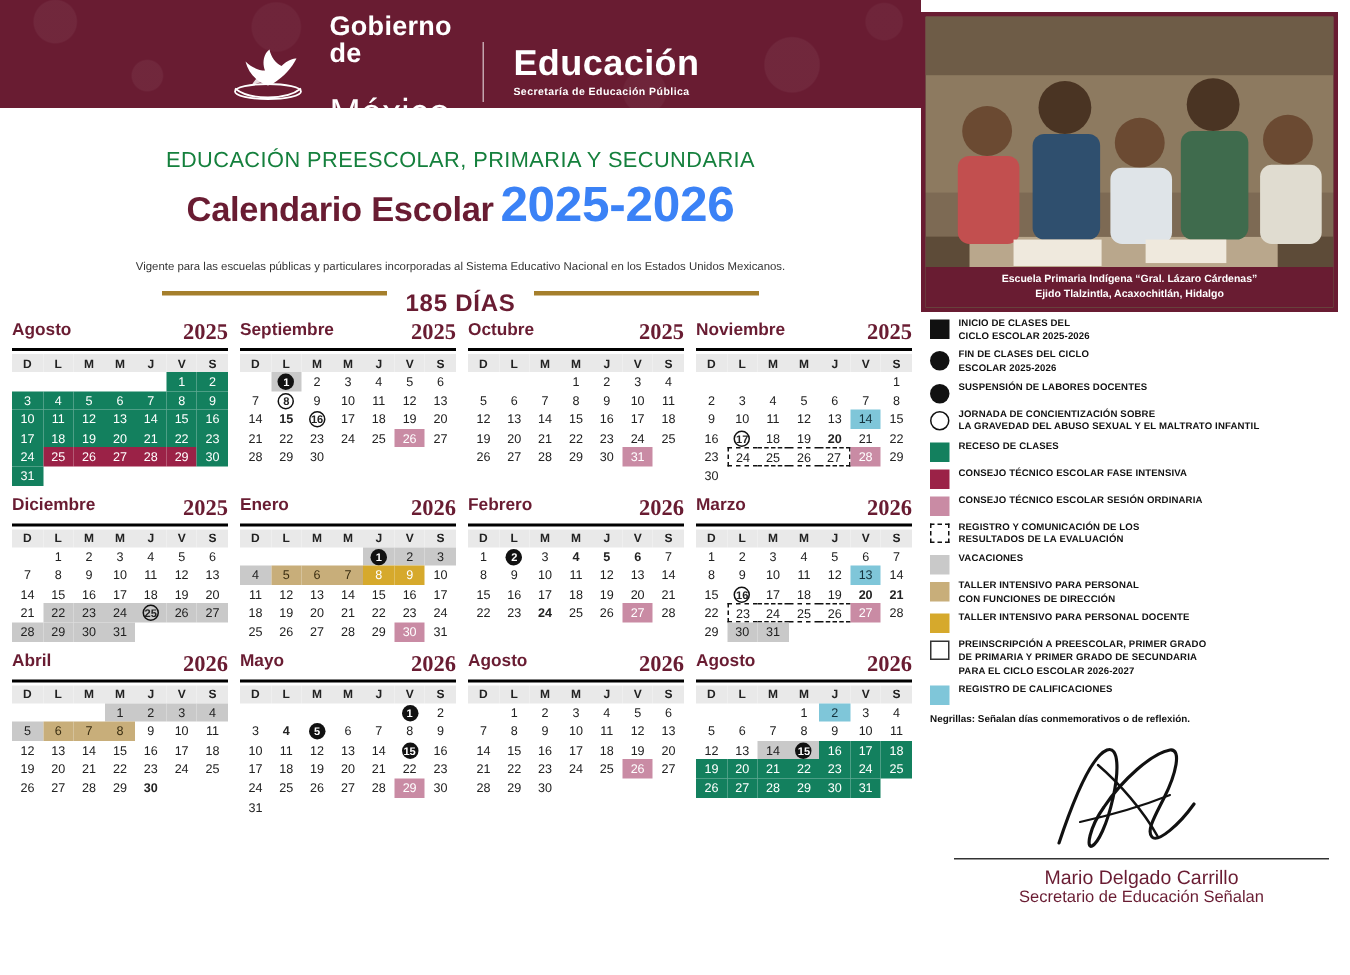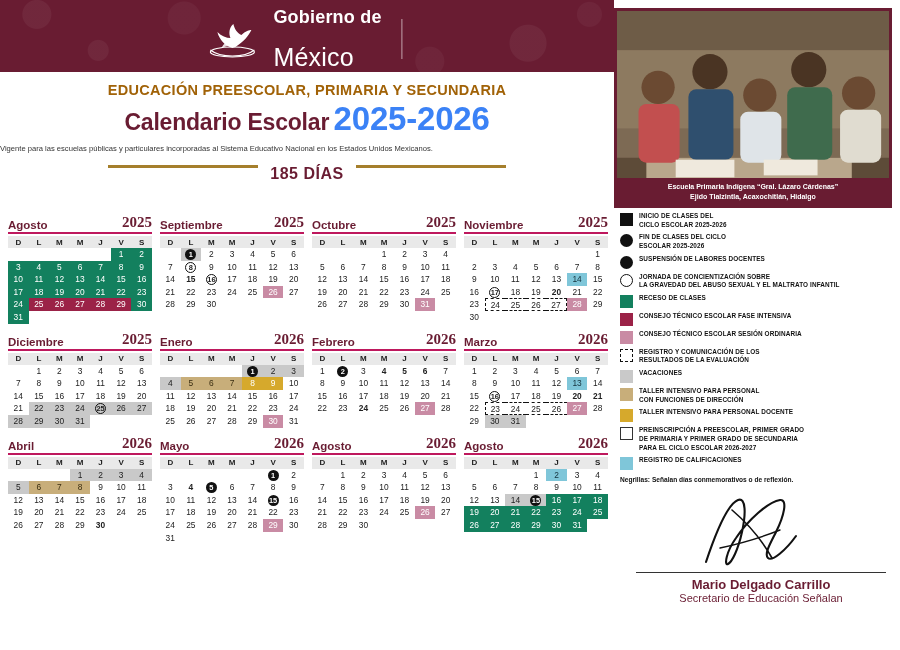--- a/index.html
+++ b/index.html
@@ -31,43 +31,43 @@
   .eagle svg{ display:block; }
   .gob{ color:#fff; line-height:1; }
   .gob .l1{ font-size:18px; font-weight:bold; letter-spacing:.2px; }
   .gob .l2{ font-size:25px; font-weight:normal; letter-spacing:.2px; margin-top:19px;}
   .vline{ width:1px; height:40px; background:rgba(255,255,255,.6); margin:0 10px; }
   .edu .e1{ color:#fff; font-size:24px; font-weight:bold; letter-spacing:.3px; line-height:1;}
   .edu .e2{ color:#fff; font-size:7px; font-weight:bold; letter-spacing:.3px; margin-top:3px;}
 
   
   .title-wrap{ position:absolute; left:0; top:72px; width:614px; }
-  .t-sub{ text-align:center; color:#a16207; font-size:14.5px; font-weight:bold;
-          letter-spacing:.3px; margin-top:10px; }
+  .t-sub{ text-align:center; color:#15803d; font-size:14.5px; font-weight:normal;
+          letter-spacing:.3px; margin-top:27px; }
   .t-main{ text-align:center; margin-top:2px; }
   .t-main .t1{ color:#691C32; font-size:23px; font-weight:bold; letter-spacing:-.2px;}
   .t-main .t2{ color:#3b82f6; font-size:33px; font-weight:bold; letter-spacing:-.2px;}
-  .t-note{ color:#333; font-size:7.6px; margin-top:6px; }
+  .t-note{ text-align:center; color:#333; font-size:7.6px; margin-top:18px; }
   .days-row{ display:flex; align-items:flex-start; justify-content:center; gap:12px; margin-top:12px; }
   .days-line{ width:150px; height:3px; background:#A57F2C; }
   .days-txt{ color:#691C32; font-size:16px; font-weight:bold; letter-spacing:.5px;}
 
   
   .photo{ position:absolute; left:614px; top:8px; width:278px; height:200px;
           border:3px solid #691C32; background:#6b5a48; overflow:hidden; }
   .photo .scene{ position:absolute; inset:0; }
   .photo-cap{ position:absolute; left:0; right:0; bottom:0; background:#691C32;
               color:#fff; font-size:7px; text-align:center; padding:4px 2px; line-height:1.35; font-weight:bold;}
 
   
   .months{ position:absolute; left:8px; top:214px; width:600px; }
   .mrow{ display:flex; gap:8px; margin-bottom:7px; }
   .month{ width:144px; }
-  .m-head{ display:flex; justify-content:space-between; align-items:flex-end;
-           border-bottom:2px solid #be185d; padding-bottom:1px; }
+  .m-head{ display:flex; justify-content:space-between; align-items:flex-start;
+           border-bottom:2px solid #000000; padding-bottom:1px; }
   .m-name{ color:#691C32; font-size:11.5px; font-weight:bold; }
   .m-year{ color:#691C32; font-size:15px; font-weight:bold;font-family:Liberation Serif, serif; }
   table.cal{ border-collapse:collapse; width:144px; margin-top:2px; table-layout:fixed; }
   table.cal th{ font-size:8px; font-weight:bold; color:#222; background:#E9E9E9;
                 height:12px; text-align:center; padding:0; }
   table.cal td{ font-size:8.4px; text-align:center; height:12.6px; padding:0; color:#222; }
   td .cell{ display:block; width:100%; height:12.6px; line-height:12.6px; position:relative; }
 
   
   .s-green  { background:#13805E; color:#fff; }
@@ -104,41 +104,45 @@
   .sw.gold{ background:#D6A92C; }
   .sw.white{ background:#fff; border:1px solid #333; }
   .sw.blue{ background:#7FC6D9; }
   .leg-t{ font-size:6.4px; color:#111; line-height:1.35; font-weight:bold; letter-spacing:.1px;}
   .leg-note{ font-size:6.6px; color:#111; font-weight:bold; margin-top:6px; }
 
   
   .sign{ position:absolute; left:630px; top:492px; width:262px; text-align:center; }
   .sign svg{ display:block; margin:0 auto; }
   .sign-line{ width:250px; height:1px; background:#333; margin:2px auto 4px; }
-  .sign-n{ color:#691C32; font-size:13px; font-weight:bold; }
+  .sign-n{ color:#691C32; font-size:13px; font-weight:normal; }
   .sign-r{ color:#691C32; font-size:11px; }
 </style>
 </head>
 <body>
 
 <div class="header">
   <div class="hdr-inner">
     <div class="eagle">
       <svg width="62" height="42" viewBox="0 0 62 42">
         <ellipse cx="31" cy="34" rx="22" ry="5" fill="none" stroke="#fff" stroke-width="1.2"></ellipse>
         <path d="M31 30 C24 28 18 22 16 14 C20 18 25 20 29 20 C27 15 28 9 32 6 C33 11 36 15 40 17 C44 13 48 12 50 12 C47 18 42 24 34 29 Z" fill="#fff"></path>
         <path d="M30 20 C26 22 22 26 20 30 C25 28 28 27 31 27 Z" fill="#fff" opacity=".85"></path>
         <path d="M9 32 C14 36 22 38 31 38 C40 38 48 36 53 32" fill="none" stroke="#fff" stroke-width="1.2"></path>
       </svg>
     </div>
     <div class="gob">
       <div class="l1">Gobierno de</div>
       <div class="l2">México</div>
     </div>
     <div class="vline"></div>
+    <div class="edu">
+      <div class="e1">Educación</div>
+      <div class="e2">Secretaría de Educación Pública</div>
+    </div>
   </div>
 </div>
 
 <div class="title-wrap">
   <div class="t-sub">EDUCACIÓN PREESCOLAR, PRIMARIA Y SECUNDARIA</div>
   <div class="t-main">
     <span class="t1">Calendario Escolar</span>
     <span class="t2">2025-2026</span>
   </div>
   <div class="t-note">Vigente para las escuelas públicas y particulares incorporadas al Sistema Educativo Nacional en los Estados Unidos Mexicanos.</div>

